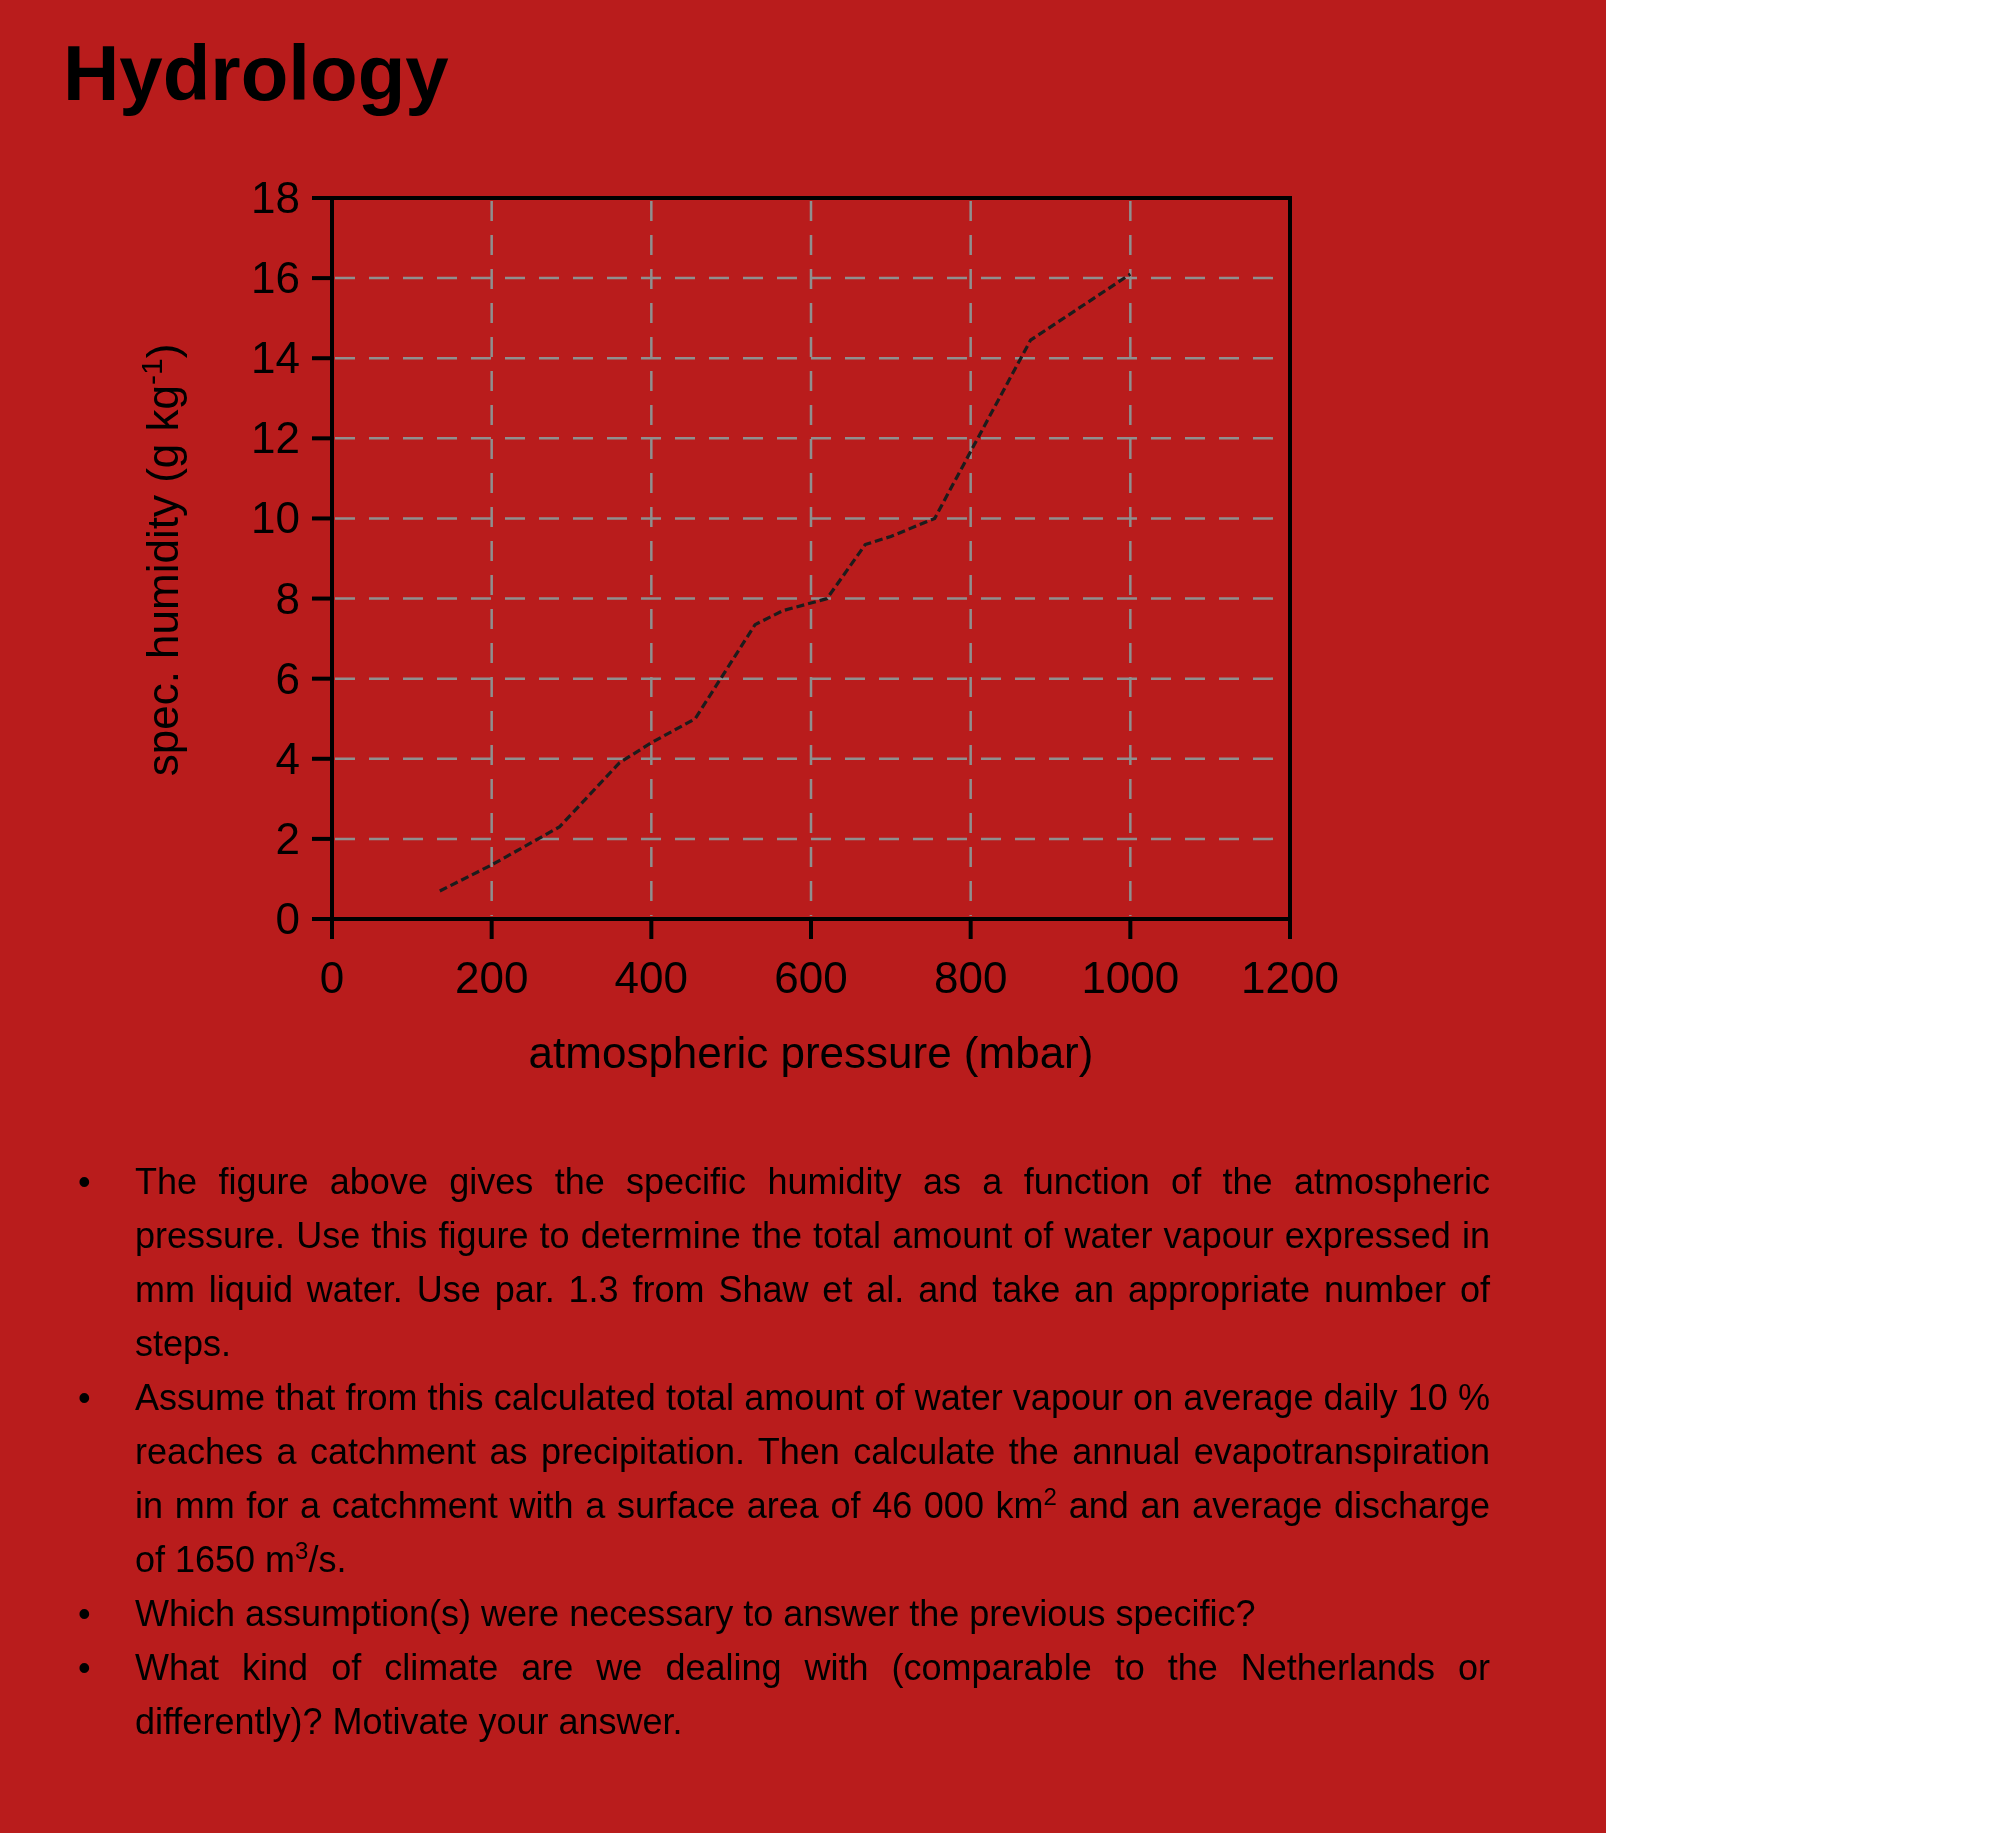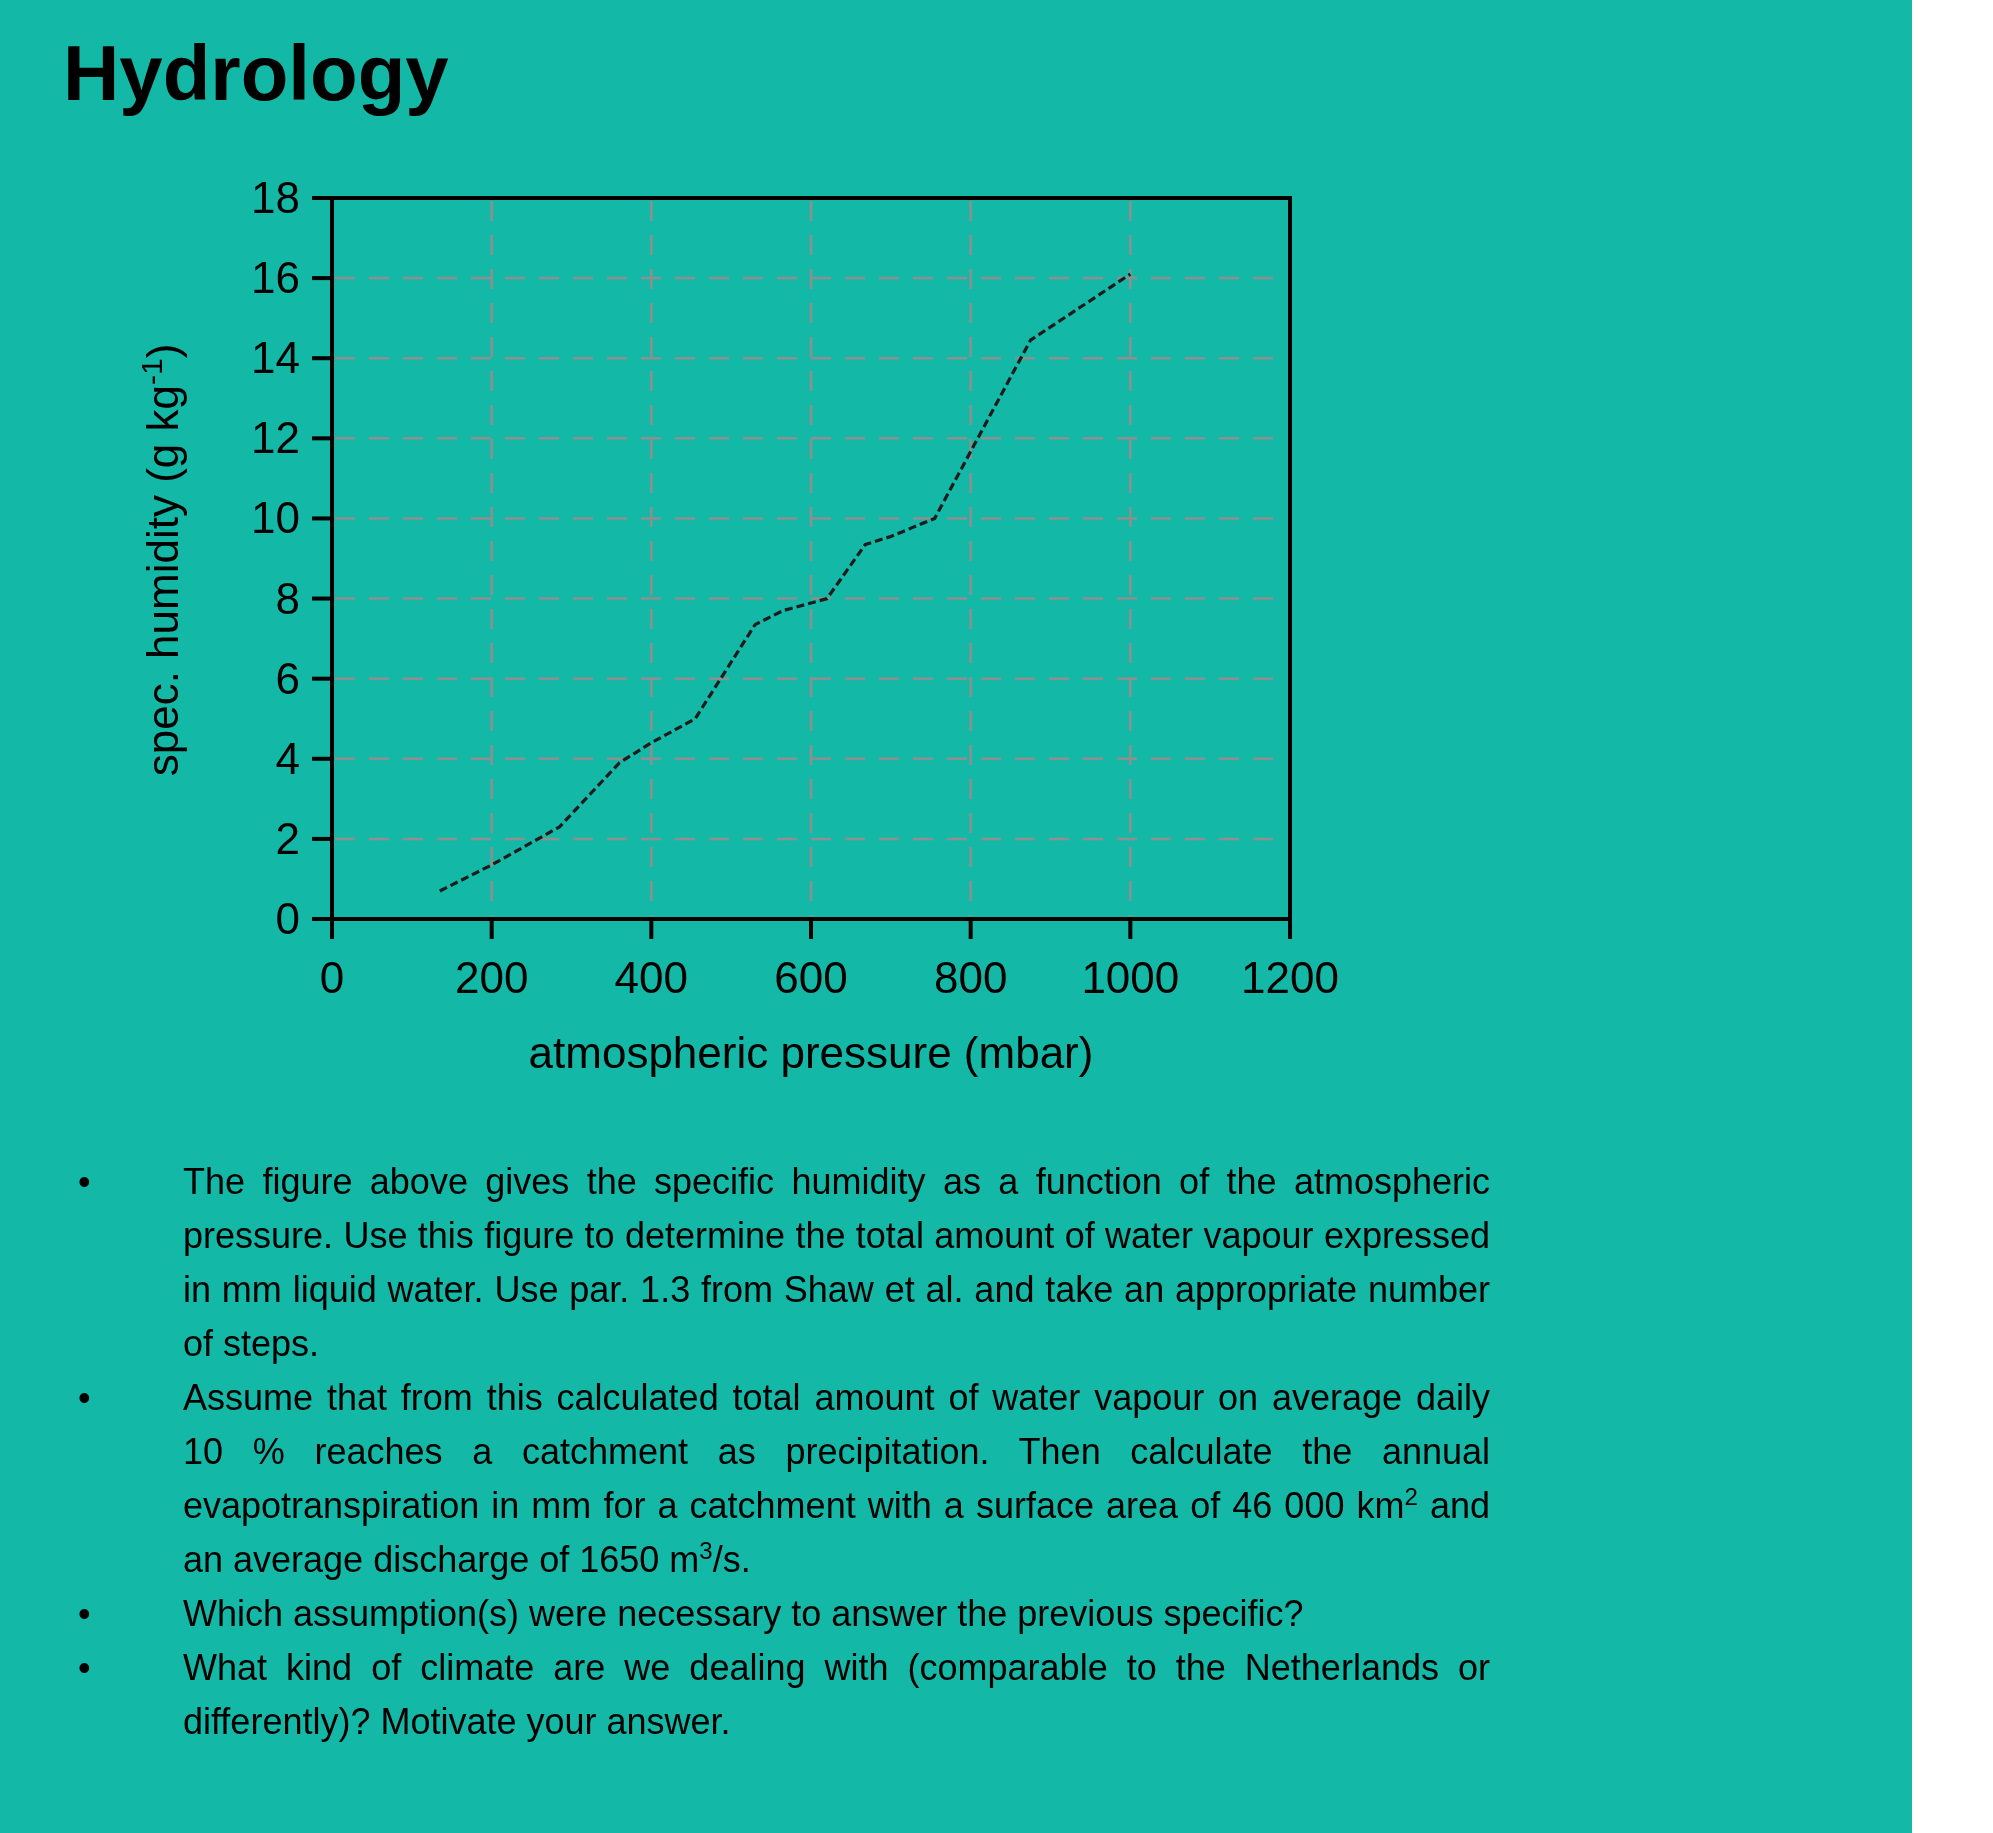--- a/index.html
+++ b/index.html
@@ -1,20 +1,20 @@
 <!DOCTYPE html>
 <html><head>
 <meta charset="utf-8">
 <style>
   html,body{margin:0;padding:0;background:#ffffff;}
   .page{
     position:relative;
-    width:1912px;
+    width:1606px;
     height:1833px;
-    background:#14b8a6;
+    background:#b91c1c;
     overflow:hidden;
     font-family:"Liberation Sans", sans-serif;
     color:#000;
   }
   .page-title{
     position:absolute;
     left:63px;
     top:28px;
     margin:0;
     font-size:78px;
@@ -46,21 +46,20 @@
     flex:0 0 57px;
     font-size:36px;
     line-height:54px;
   }
   .bullet-text{
     flex:1 1 auto;
     font-size:36px;
     line-height:54px;
     text-align:justify;
     text-justify:inter-word;
-    margin-left:48px;
   }
   .bullet-text sup{
     font-size:24px;
     line-height:0;
   }
 </style>
 </head>
 <body>
 
 <div class="page">

